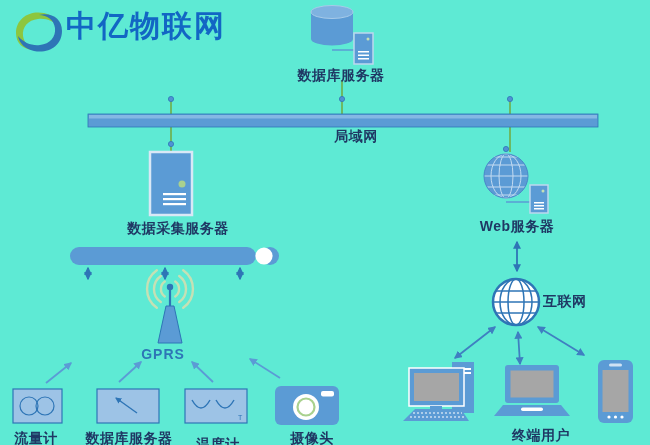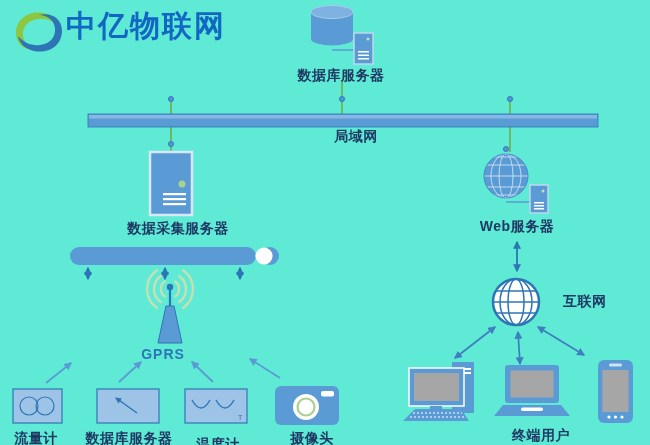--- a/index.html
+++ b/index.html
@@ -5,21 +5,21 @@
   html,body{margin:0;padding:0;background:#fff;}
   .canvas{
     position:relative;width:650px;height:445px;background:#5eead4;overflow:hidden;
     font-family:"Liberation Sans","DejaVu Sans",sans-serif;
   }
   .layer{position:absolute;left:0;top:0;}
   .lbl{
     position:absolute;font-size:14px;font-weight:bold;color:#1f3864;
     white-space:nowrap;transform:translateX(-50%);letter-spacing:0.5px;
   }
-  .lbl-left{transform:none;margin-left:20px;}
+  .lbl-left{transform:none;}
   .lbl-gprs{color:#2e75b6;letter-spacing:1px;}
   .logo{position:absolute;left:8px;top:6px;display:flex;align-items:center;}
   .logo-text{
     position:absolute;left:66px;top:6px;font-size:30px;font-weight:bold;
     color:#1266c4;letter-spacing:2px;white-space:nowrap;
   }
 </style>
 </head>
 <body>
 

